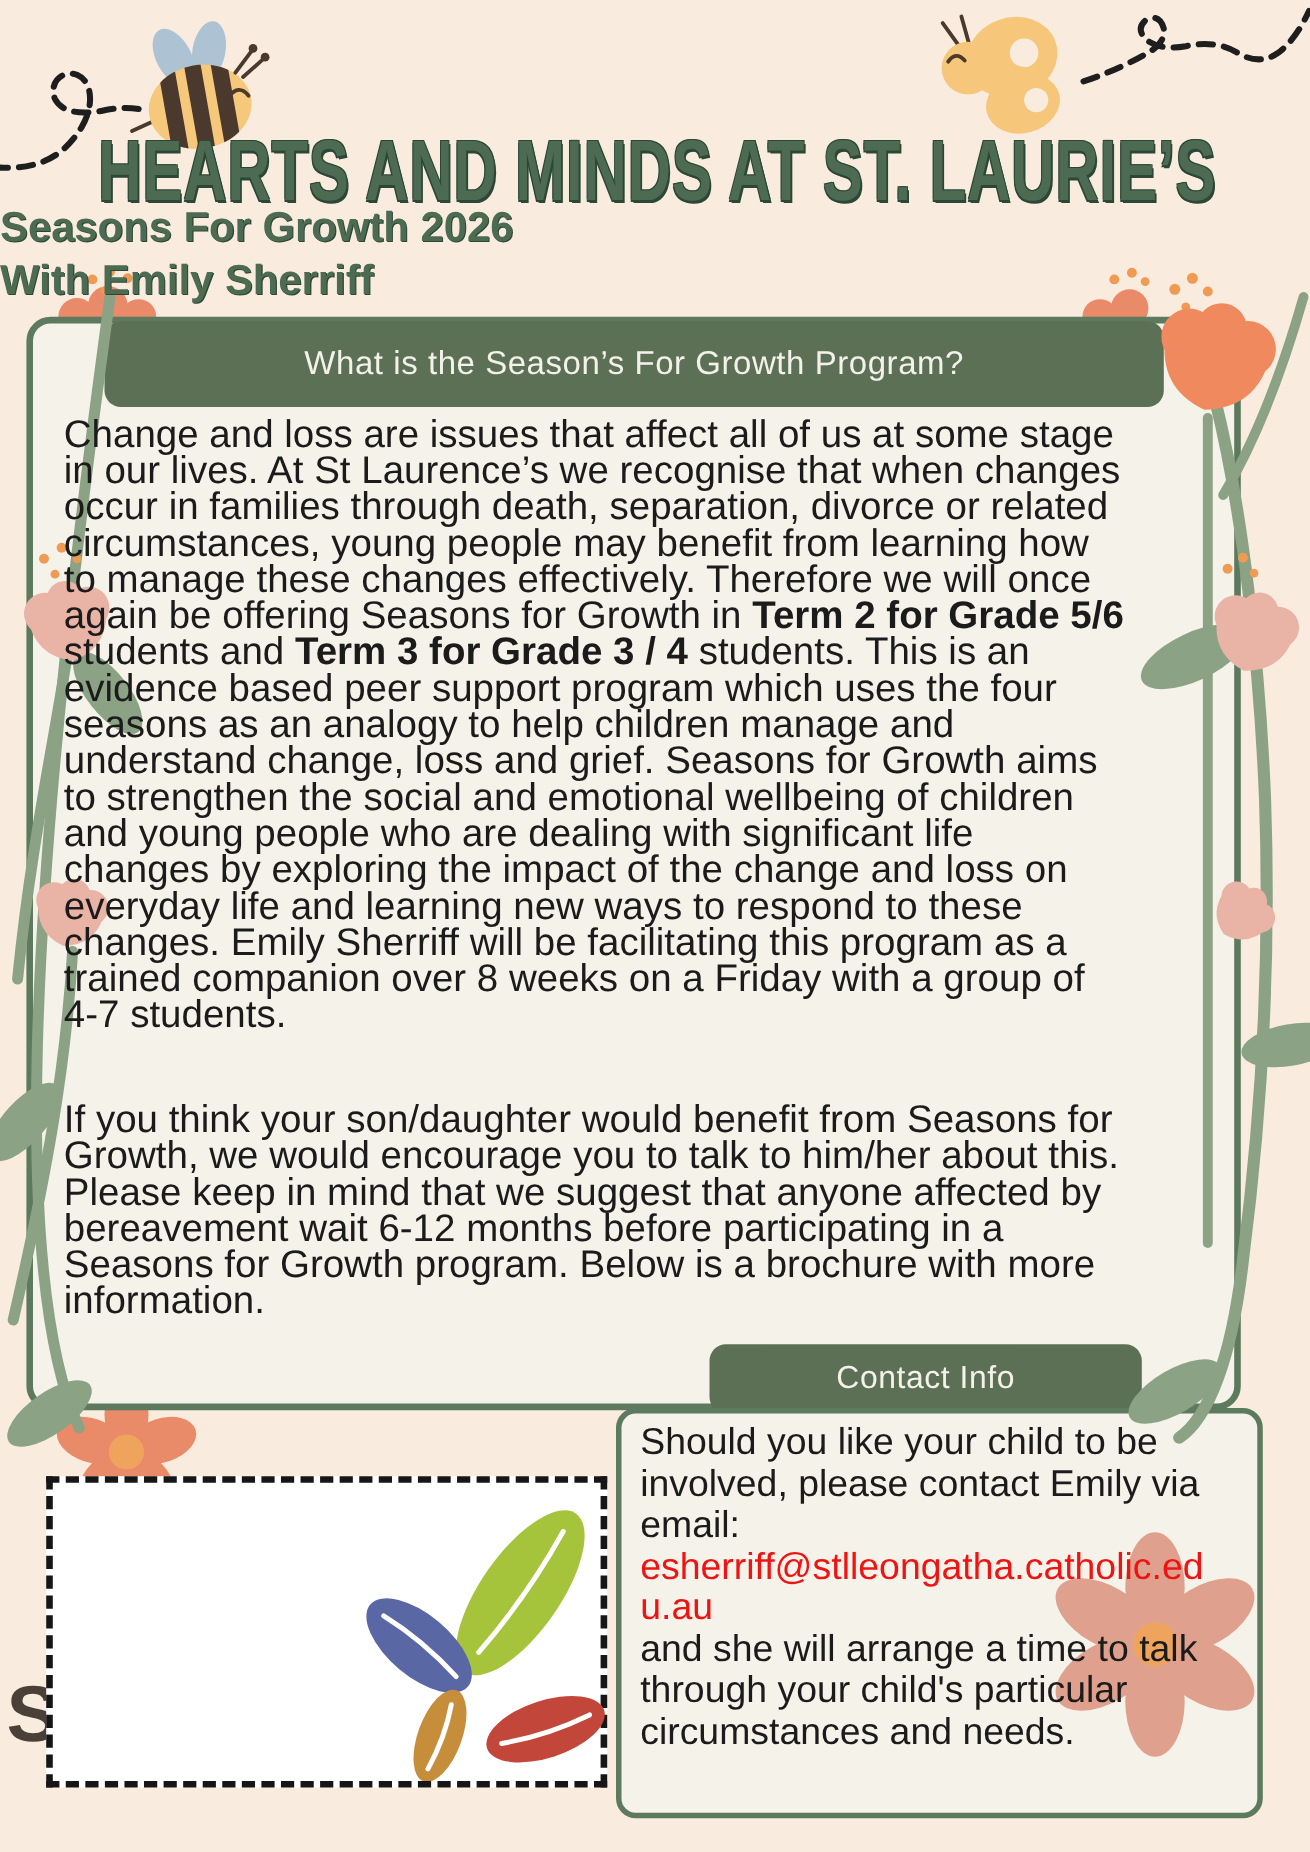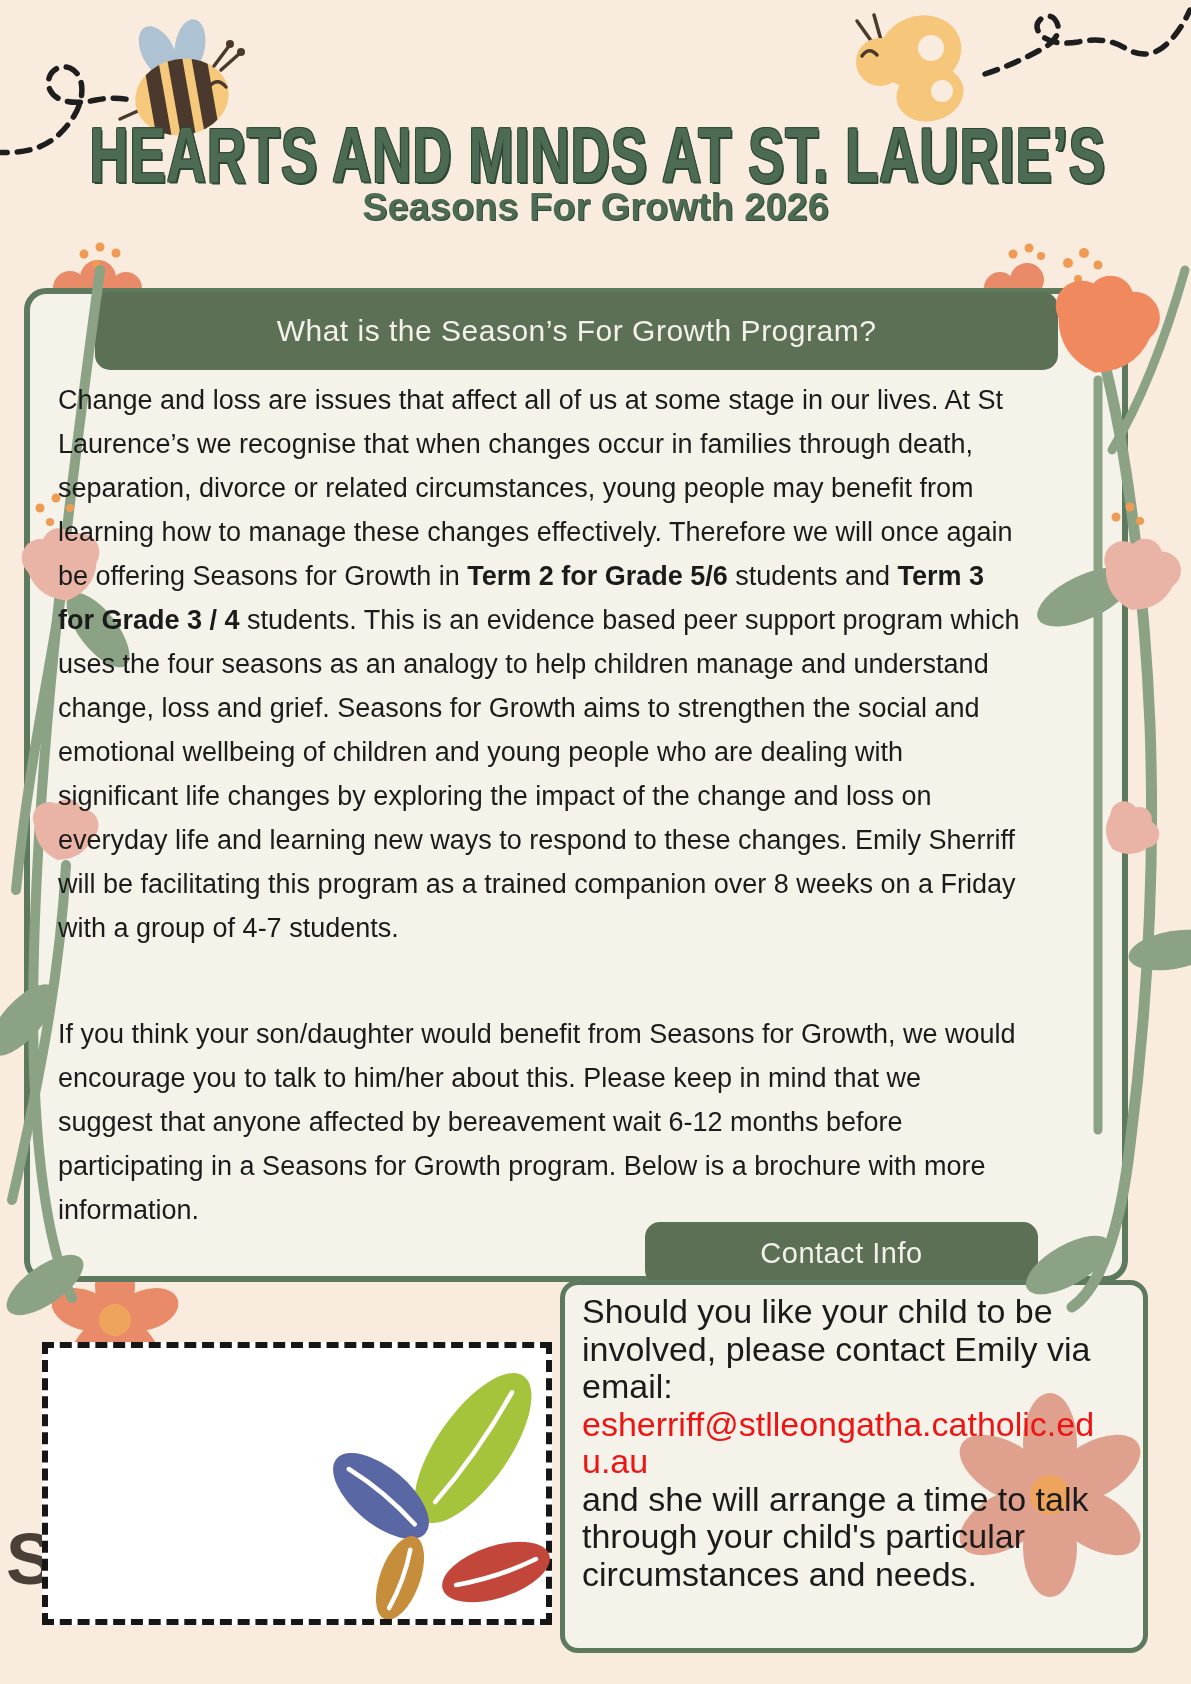--- a/index.html
+++ b/index.html
@@ -14,39 +14,39 @@
   .z-box2{z-index:4;}
   .z-dec-above{z-index:5;}
   .z-text{z-index:6;}
 
   
   .title{left:0;right:0;top:110px;text-align:center;white-space:nowrap;
     font-size:64px;font-weight:700;color:var(--title-green,#4d6b52);
     transform:scale(.85,1.22);transform-origin:50% 0;letter-spacing:1px;
     text-shadow:2px 2px 0 var(--title-outline,#2c4736),-1px -1px 0 var(--title-outline,#2c4736),
       1px -1px 0 var(--title-outline,#2c4736),-1px 1px 0 var(--title-outline,#2c4736);}
-  .subtitle{left:0;right:0;text-align:center;font-size:38px;font-weight:700;
+  .subtitle{left:0;right:0;font-size:38px;font-weight:700;
     color:var(--title-green,#4d6b52);text-shadow:1px 1px 0 var(--title-outline,#2c4736);}
   .subtitle.s1{top:186px;}
   .subtitle.s2{top:234px;}
 
   
   .main-box{left:24px;top:288px;width:1104px;height:994px;background:var(--panel-bg,#f5f2ea);
     border:6px solid var(--green-border,#5e7a5e);border-radius:22px;box-sizing:border-box;}
   .green-bar{background:var(--green-dark,#5c7055);border-radius:15px;color:var(--bar-text,#f4f1ea);
     display:flex;align-items:center;justify-content:center;font-size:30px;letter-spacing:.5px;}
   .program-bar{left:95px;top:292px;width:963px;height:78px;}
   .contact-bar{left:645px;top:1222px;width:393px;height:63px;font-size:29px;}
   .contact-box{left:560px;top:1280px;width:588px;height:373px;background:var(--panel-bg,#f5f2ea);
     border:5px solid var(--green-border,#5e7a5e);border-radius:18px;box-sizing:border-box;}
   .logo-box{left:42px;top:1342px;width:510px;height:283px;background:#ffffff;
     border:6px dashed #161616;box-sizing:border-box;}
 
   
-  .body-text{left:58px;top:378px;width:965px;font-size:27px;line-height:44px;color:var(--text-black,#1b1b1b);}
+  .body-text{left:58px;top:378px;width:965px;font-size:35px;line-height:33px;color:var(--text-black,#1b1b1b);}
   .body-text p{margin:0;}
   .body-text p + p{margin-top:62px;}
   .body-text b{font-weight:700;}
 
   .contact-text{left:582px;top:1293px;width:520px;font-size:34px;line-height:37.5px;color:var(--text-black,#1b1b1b);}
   .email{color:var(--email-red,#ee1414);word-break:break-all;}
 
   
   .logo-word1{left:6px;top:1518px;font-size:72px;font-weight:700;letter-spacing:-2px;color:var(--logo-brown,#4b4038);z-index:2;}
   .logo-word2{left:100px;top:1578px;font-size:45px;font-weight:400;letter-spacing:0;color:var(--logo-brown,#4b4038);z-index:2;}
@@ -228,20 +228,21 @@
         <ellipse rx="27" ry="50" transform="rotate(180) translate(0,-52)"></ellipse>
         <ellipse rx="27" ry="50" transform="rotate(240) translate(0,-52)"></ellipse>
         <ellipse rx="27" ry="50" transform="rotate(300) translate(0,-52)"></ellipse>
       </g>
       <circle class="f-center" r="20"></circle>
     </g>
   </svg>
 
   <div class="abs z-text title">HEARTS AND MINDS AT ST. LAURIE’S</div>
   <div class="abs z-text subtitle s1">Seasons For Growth 2026</div>
+  <div class="abs z-text subtitle s2">With Emily Sherriff</div>
 
   <div class="abs z-text body-text">
     <p><span>Change and loss are issues that affect all of us at some stage in our lives. At St Laurence’s we recognise that when changes occur in families through death, separation, divorce or related circumstances, young people may benefit from learning how to manage these changes effectively. Therefore we will once again be offering Seasons for Growth in </span><b>Term 2 for Grade 5/6</b><span> students and </span><b>Term 3 for Grade 3 / 4</b><span> students. This is an evidence based peer support program which uses the four seasons as an analogy to help children manage and understand change, loss and grief. Seasons for Growth aims to strengthen the social and emotional wellbeing of children and young people who are dealing with significant life changes by exploring the impact of the change and loss on everyday life and learning new ways to respond to these changes. Emily Sherriff will be facilitating this program as a trained companion over 8 weeks on a Friday with a group of 4-7 students.</span></p>
     <p>If you think your son/daughter would benefit from Seasons for Growth, we would encourage you to talk to him/her about this. Please keep in mind that we suggest that anyone affected by bereavement wait 6-12 months before participating in a Seasons for Growth program. Below is a brochure with more information.</p>
   </div>
 
   <div class="abs z-text contact-text">
     <span>Should you like your child to be involved, please contact Emily via email:</span>
     <br>
     <span class="email">esherriff@stlleongatha.catholic.edu.au</span>

